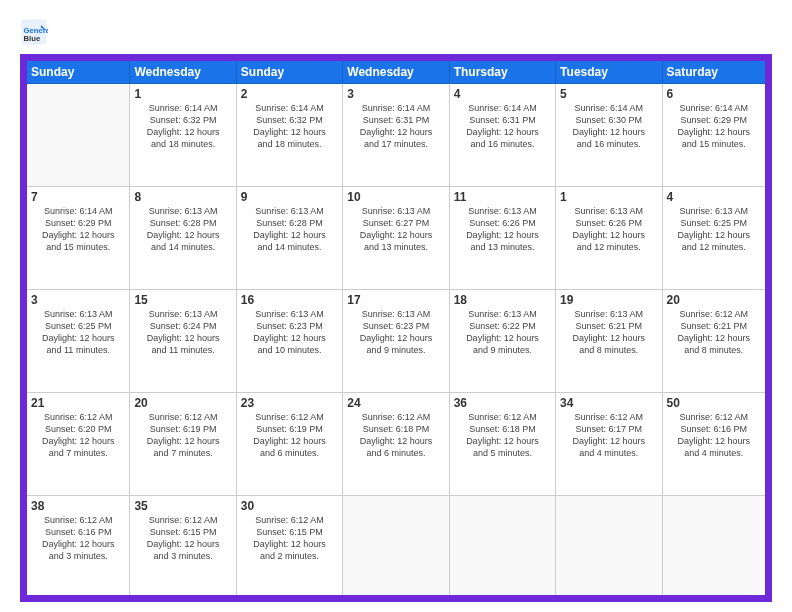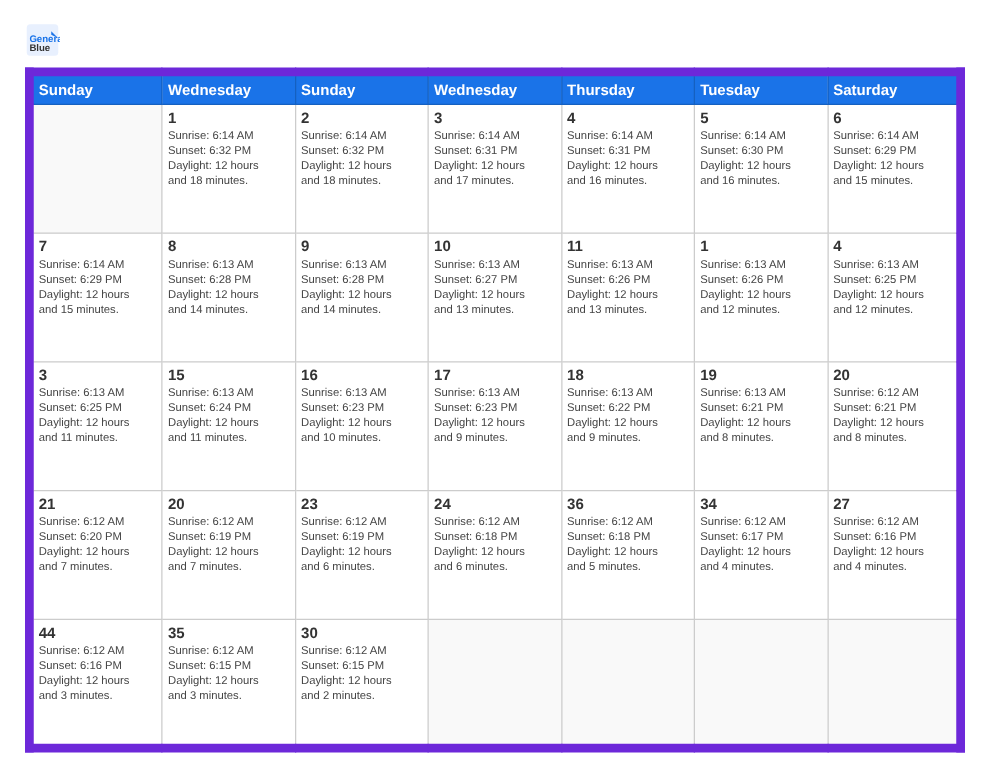--- a/index.html
+++ b/index.html
@@ -74,20 +74,21 @@
       font-size: 12px;
       font-weight: bold;
       color: #333;
       display: block;
       margin-bottom: 1px;
     }
     .day-info {
       font-size: 9px;
       color: #444;
       line-height: 1.35;
+      text-align: center;
     }
     .empty-cell {
       background: #f9f9f9;
     }
     .week-row td {
       height: 78px;
     }
   </style>
 </head>
 <body>
@@ -311,30 +312,30 @@
 and 5 minutes.</div>
           </td>
           <td>
             <span class="day-num">34</span>
             <div class="day-info" style="white-space: pre-line;">Sunrise: 6:12 AM
 Sunset: 6:17 PM
 Daylight: 12 hours
 and 4 minutes.</div>
           </td>
           <td>
-            <span class="day-num">27</span>
+            <span class="day-num">50</span>
             <div class="day-info" style="white-space: pre-line;">Sunrise: 6:12 AM
 Sunset: 6:16 PM
 Daylight: 12 hours
 and 4 minutes.</div>
           </td>
         </tr>
         <tr class="week-row">
           <td>
-            <span class="day-num">44</span>
+            <span class="day-num">38</span>
             <div class="day-info" style="white-space: pre-line;">Sunrise: 6:12 AM
 Sunset: 6:16 PM
 Daylight: 12 hours
 and 3 minutes.</div>
           </td>
           <td>
             <span class="day-num">35</span>
             <div class="day-info" style="white-space: pre-line;">Sunrise: 6:12 AM
 Sunset: 6:15 PM
 Daylight: 12 hours

